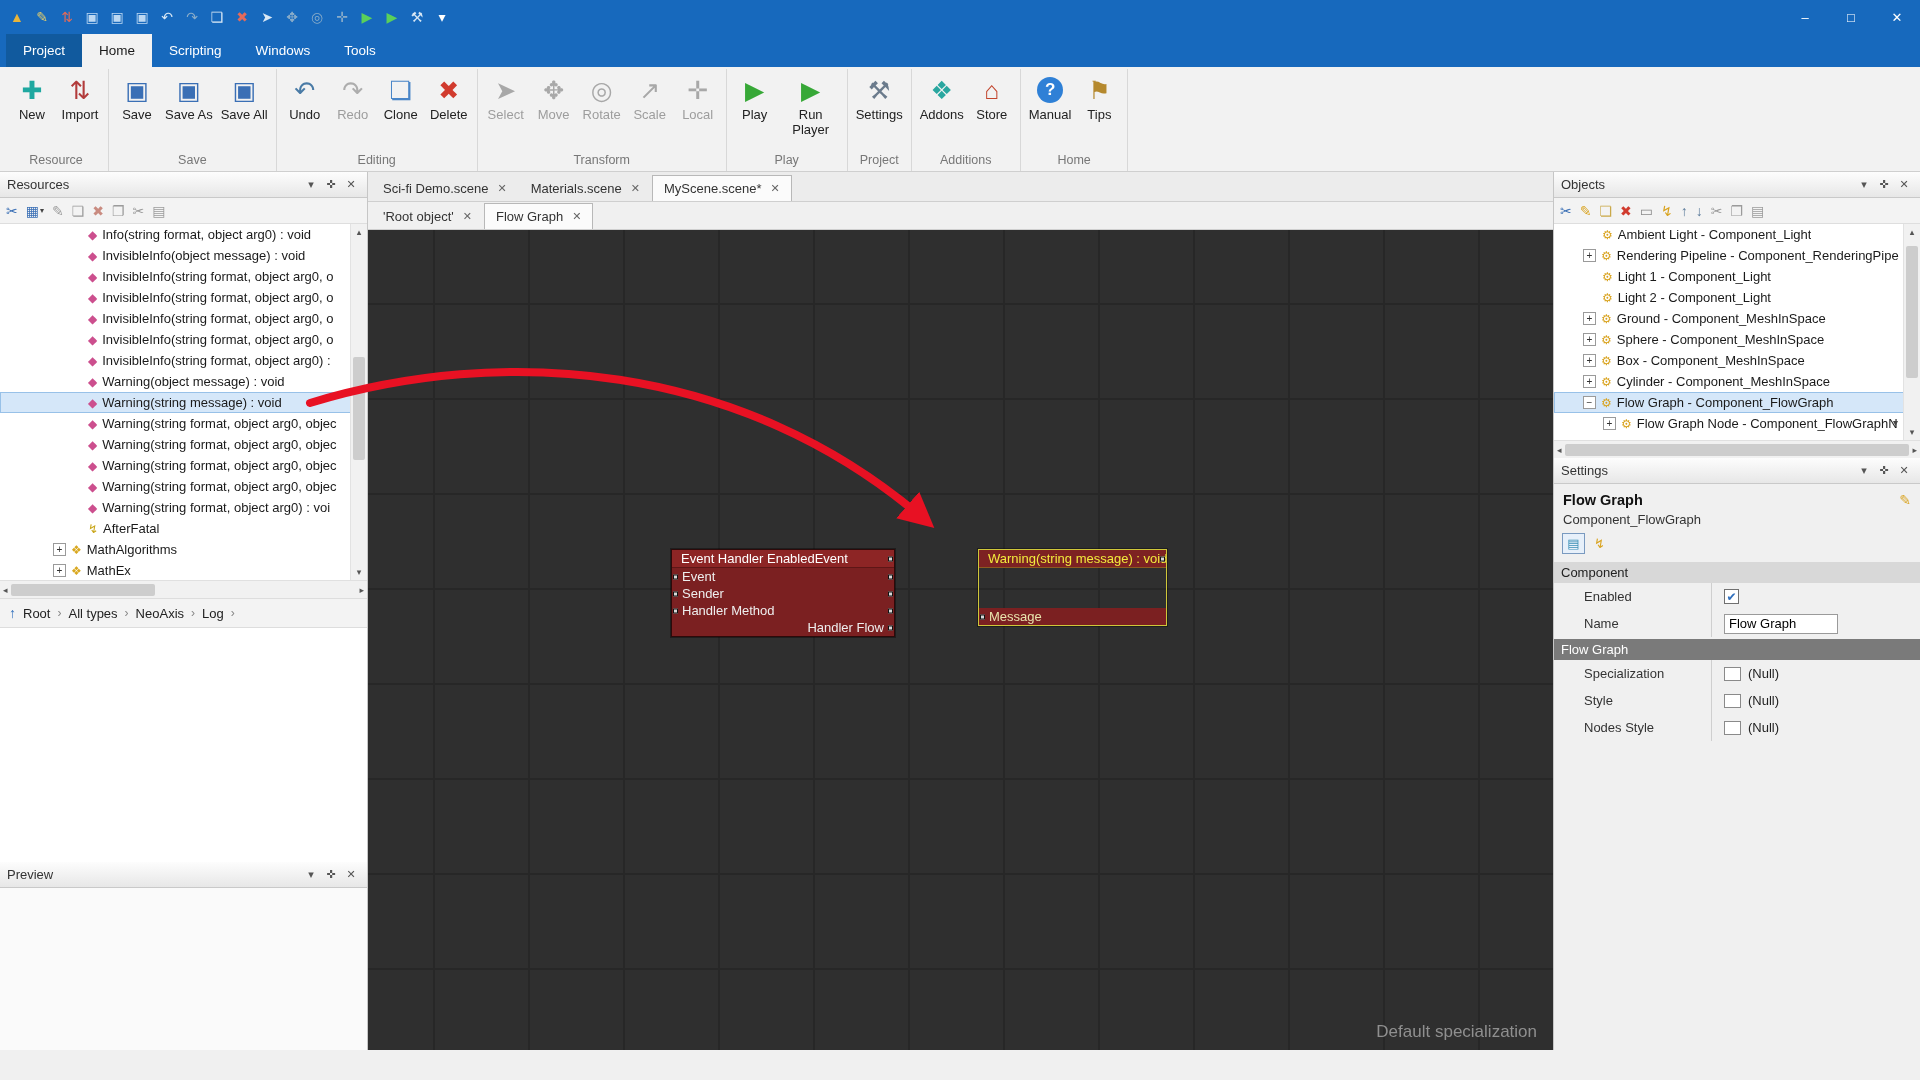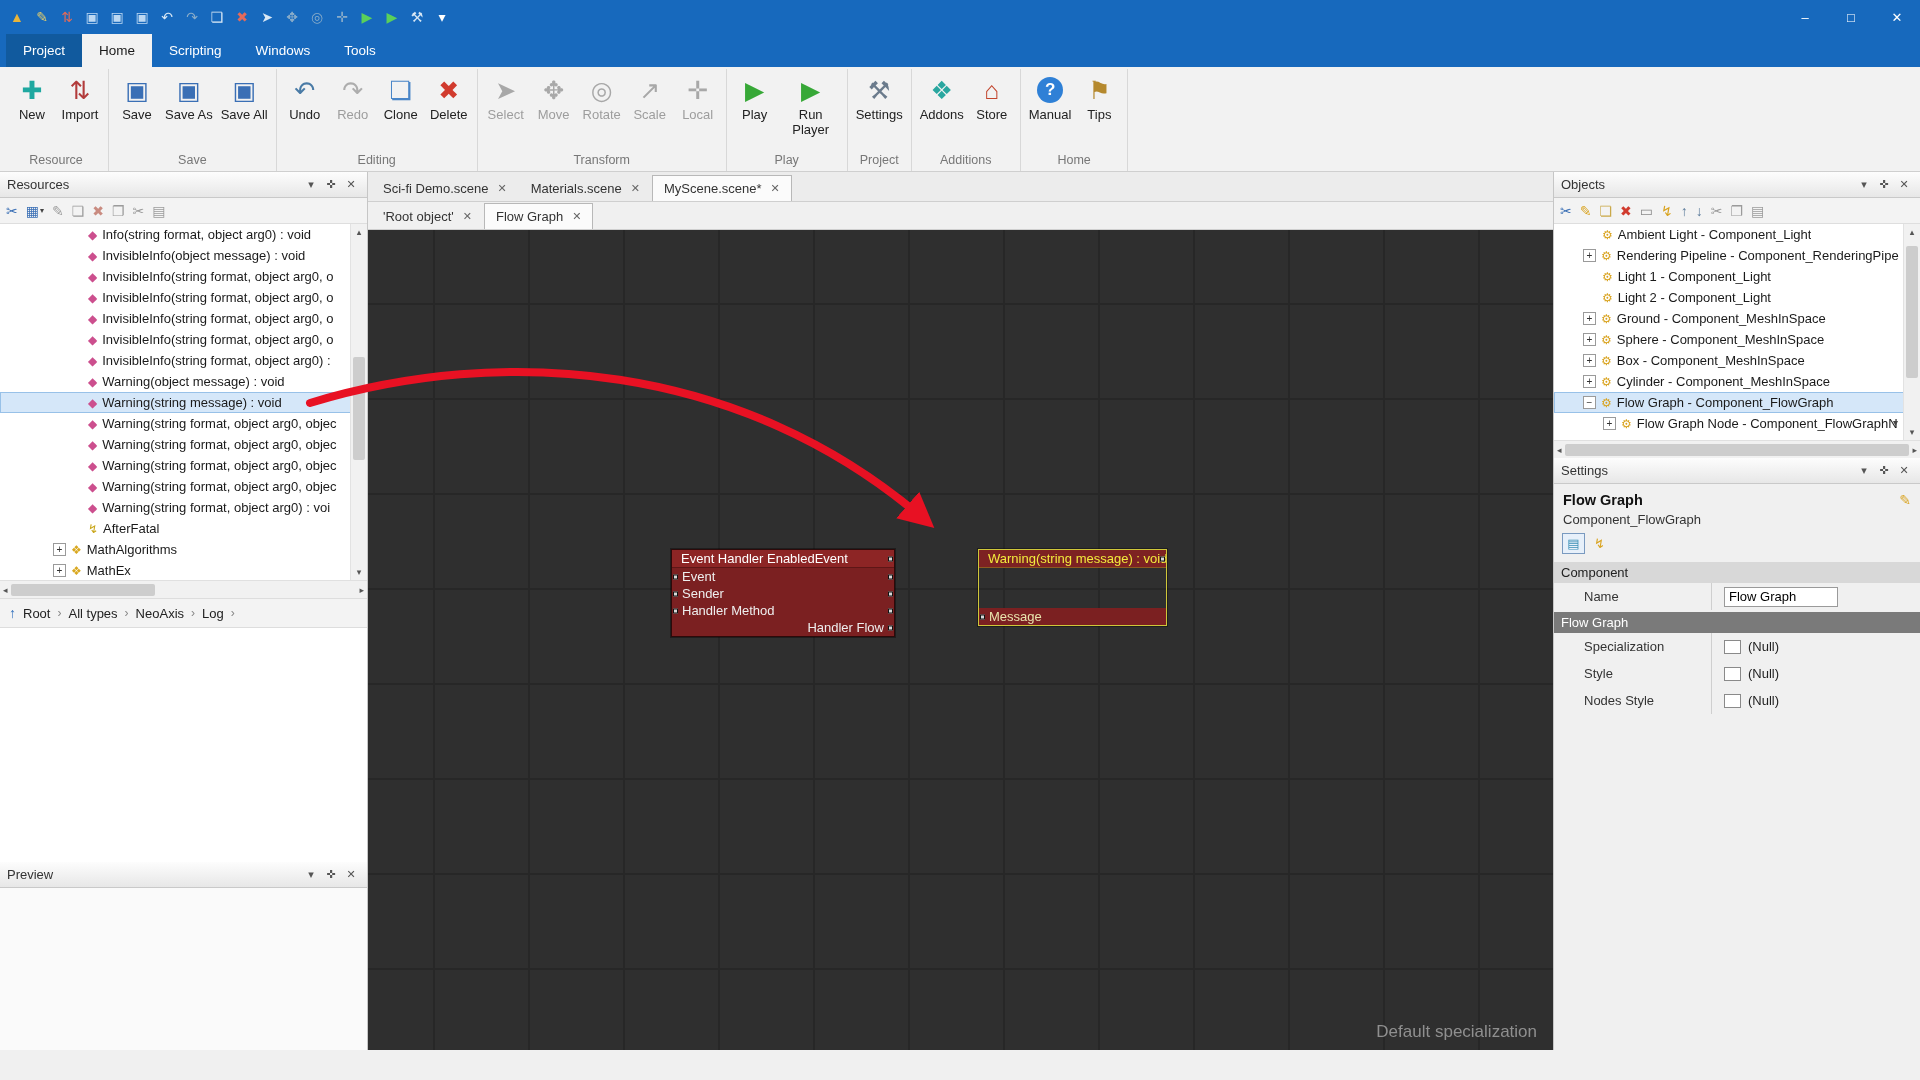--- a/index.html
+++ b/index.html
@@ -597,20 +597,26 @@
             <span class="sp" style="flex:1"></span>
             <span class="tico" id="hdrIcon" style="color: rgb(217, 163, 31);">✎</span>
           </div>
           <div class="obj-type">Component_FlowGraph</div>
           <div class="viewbtns">
               <span class="vb selected" style="color: rgb(58, 143, 181);">▤</span>
               <span class="vb" style="color: rgb(217, 163, 31);">↯</span>
             </div>
           <div>
               <div class="secbar">Component</div>
+              <div class="prow">
+                <div class="plabel">Enabled</div>
+                <div class="pvalue">
+                  <span class="cbox">✔</span>
+                </div>
+              </div>
               <div class="prow">
                 <div class="plabel">Name</div>
                 <div class="pvalue">
                   <input class="pinput" value="Flow Graph" style="">
                 </div>
               </div>
               <div class="secbar dark">Flow Graph</div>
               <div class="prow">
                 <div class="plabel">Specialization</div>
                 <div class="pvalue">

